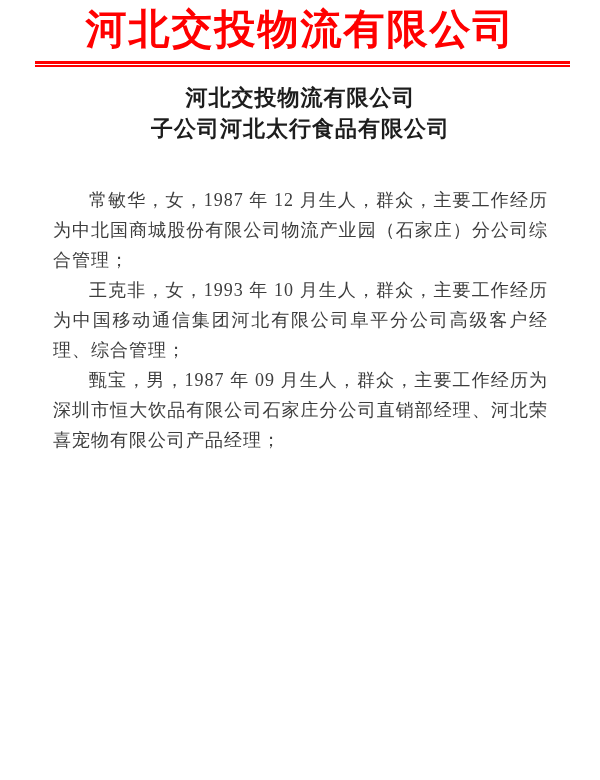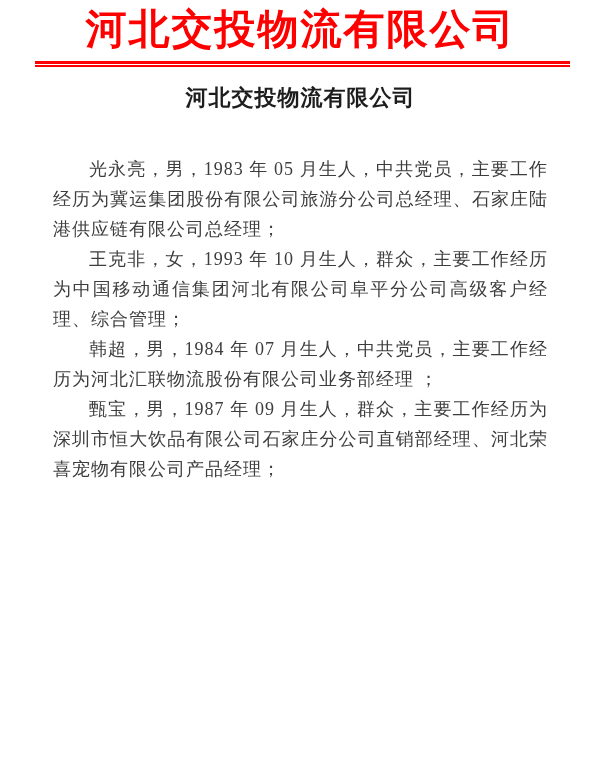--- a/index.html
+++ b/index.html
@@ -75,22 +75,22 @@
   <div class="letterhead">河北交投物流有限公司</div>
 
   <div class="red-rule">
     <div class="rule-top"></div>
     <div class="rule-gap"></div>
     <div class="rule-bottom"></div>
   </div>
 
   <div class="doc-title">
     <div>河北交投物流有限公司</div>
+    <div>子公司河北太行食品有限公司</div>
   </div>
 
   <div class="doc-body">
-    <p>光永亮，男，1983 年 05 月生人，中共党员，主要工作经历为冀运集团股份有限公司旅游分公司总经理、石家庄陆港供应链有限公司总经理；</p>
+    <p>常敏华，女，1987 年 12 月生人，群众，主要工作经历为中北国商城股份有限公司物流产业园（石家庄）分公司综合管理；</p>
     <p>王克非，女，1993 年 10 月生人，群众，主要工作经历为中国移动通信集团河北有限公司阜平分公司高级客户经理、综合管理；</p>
-    <p>韩超，男，1984 年 07 月生人，中共党员，主要工作经历为河北汇联物流股份有限公司业务部经理 ；</p>
     <p>甄宝，男，1987 年 09 月生人，群众，主要工作经历为深圳市恒大饮品有限公司石家庄分公司直销部经理、河北荣喜宠物有限公司产品经理；</p>
   </div>
 
 </div>
 
 </body></html>

